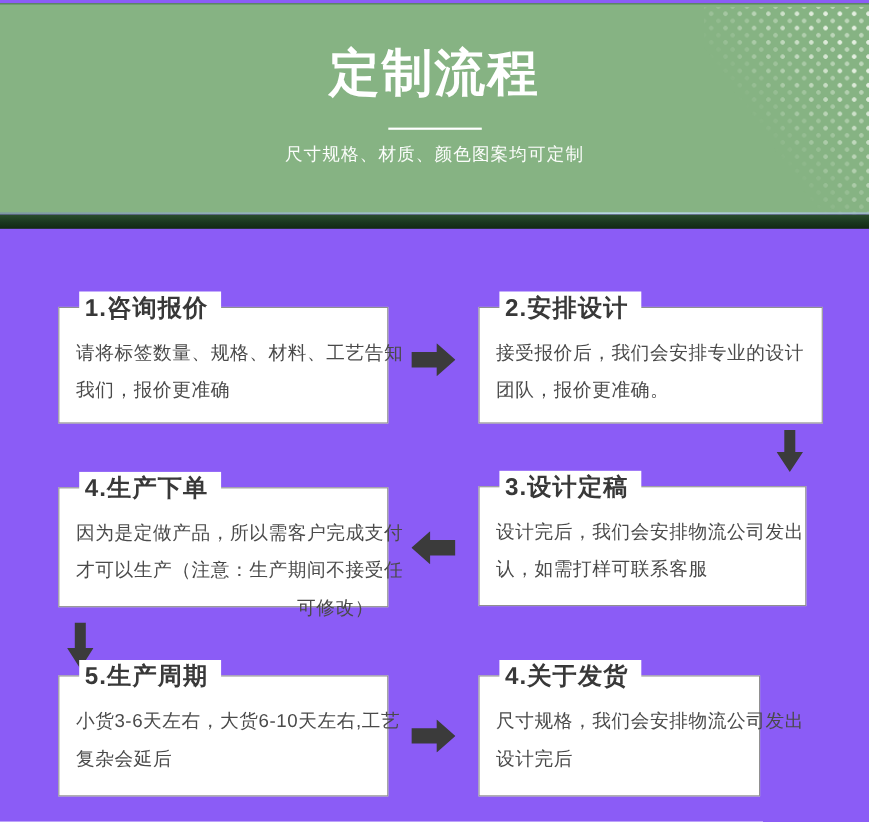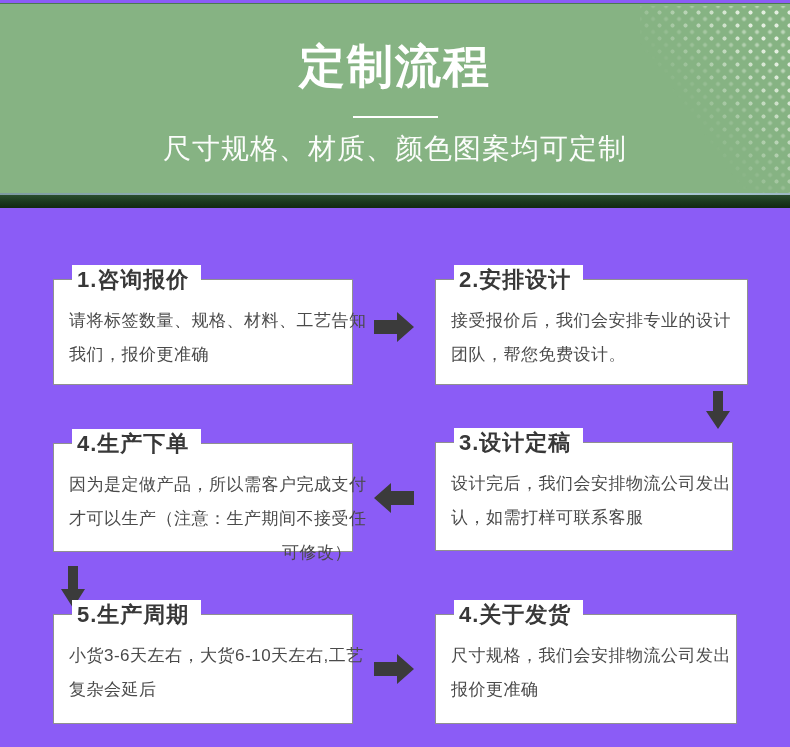--- a/index.html
+++ b/index.html
@@ -26,52 +26,52 @@
   .banner-title{
     position:absolute;top:36px;left:0;width:100%;margin:0;
     text-align:center;color:#ffffff;font-size:46px;font-weight:bold;
     letter-spacing:2px;line-height:1.15;
   }
   .banner-divider{
     position:absolute;top:112px;left:353px;width:85px;height:2px;background:#ffffff;
   }
   .banner-subtitle{
     position:absolute;top:126px;left:0;width:100%;margin:0;
-    text-align:center;color:rgba(255,255,255,0.97);font-size:28px;font-weight:normal;
+    text-align:center;color:rgba(255,255,255,0.97);font-size:16px;font-weight:normal;
     letter-spacing:1px;line-height:1.35;
   }
   .banner-bottom-line{
     position:absolute;top:193px;left:0;width:790px;height:2px;
     background:linear-gradient(90deg,#7d9aa0 0%,#9fc0c9 45%,#b9d8e4 72%,#9cb8c4 100%);
   }
   .banner-bottom-bar{
     position:absolute;top:195px;left:0;width:790px;height:13px;
     background:linear-gradient(180deg,#2a4e2e 0%,#1a371e 55%,#122813 100%);
   }
   
   .step{
     position:absolute;border:1px solid #909090;background:#ffffff;box-sizing:border-box;
   }
   .step-title{
     position:absolute;top:0;left:18px;transform:translateY(-50%);
     margin:0;background:#ffffff;padding:0 12px 0 5px;
     font-size:22px;font-weight:bold;color:#383838;letter-spacing:1px;white-space:nowrap;
   }
   .step-body{
-    position:absolute;top:24px;left:15px;right:0;
+    position:absolute;top:24px;left:15px;right:12px;
   }
   .step-body p{
     margin:0;font-size:17px;line-height:34px;color:#4a4a4a;letter-spacing:0.5px;white-space:nowrap;
   }
   .pos-b1{left:53px;top:279px;width:300px;height:106px;}
   .pos-b2{left:435px;top:279px;width:313px;height:106px;}
   .pos-b3{left:435px;top:442px;width:298px;height:109px;}
   .pos-b4{left:53px;top:443px;width:300px;height:109px;text-align:right;}
   .pos-b5{left:53px;top:614px;width:300px;height:110px;}
-  .pos-b6{left:435px;top:614px;width:302px;height:110px;}
+  .pos-b6{left:435px;top:614px;width:256px;height:110px;}
   
   .arrow{position:absolute;line-height:0;}
   .arrow svg{display:block;}
   .pos-ar1{left:374px;top:312px;}
   .pos-ad1{left:706px;top:391px;}
   .pos-al1{left:374px;top:483px;}
   .pos-ad2{left:61px;top:566px;}
   .pos-ar2{left:374px;top:654px;}
 </style>
 </head>
@@ -101,21 +101,21 @@
     <div class="arrow pos-ar1">
       <svg width="40" height="30" viewBox="0 0 40 30">
           <path d="M0 8 H23 V0 L40 15 L23 30 V22 H0 Z" fill="#3b3b3b"></path>
         </svg>
     </div>
 
     <section class="step pos-b2">
       <h3 class="step-title">2.安排设计</h3>
       <div class="step-body">
         <p>接受报价后，我们会安排专业的设计</p>
-        <p>团队，帮您免费设计。</p>
+        <p>团队，报价更准确。</p>
       </div>
     </section>
 
     <div class="arrow pos-ad1">
       <svg width="24" height="38" viewBox="0 0 24 38">
           <path d="M7 0 H17 V20 H24 L12 38 L0 20 H7 Z" fill="#3b3b3b"></path>
         </svg>
     </div>
 
     <section class="step pos-b3">
@@ -158,18 +158,18 @@
     <div class="arrow pos-ar2">
       <svg width="40" height="30" viewBox="0 0 40 30">
           <path d="M0 8 H23 V0 L40 15 L23 30 V22 H0 Z" fill="#3b3b3b"></path>
         </svg>
     </div>
 
     <section class="step pos-b6">
       <h3 class="step-title">4.关于发货</h3>
       <div class="step-body">
         <p>尺寸规格，我们会安排物流公司发出</p>
-        <p>报价更准确</p>
+        <p>设计完后</p>
       </div>
     </section>
 
   </main>
 </div>
 
 </body></html>

